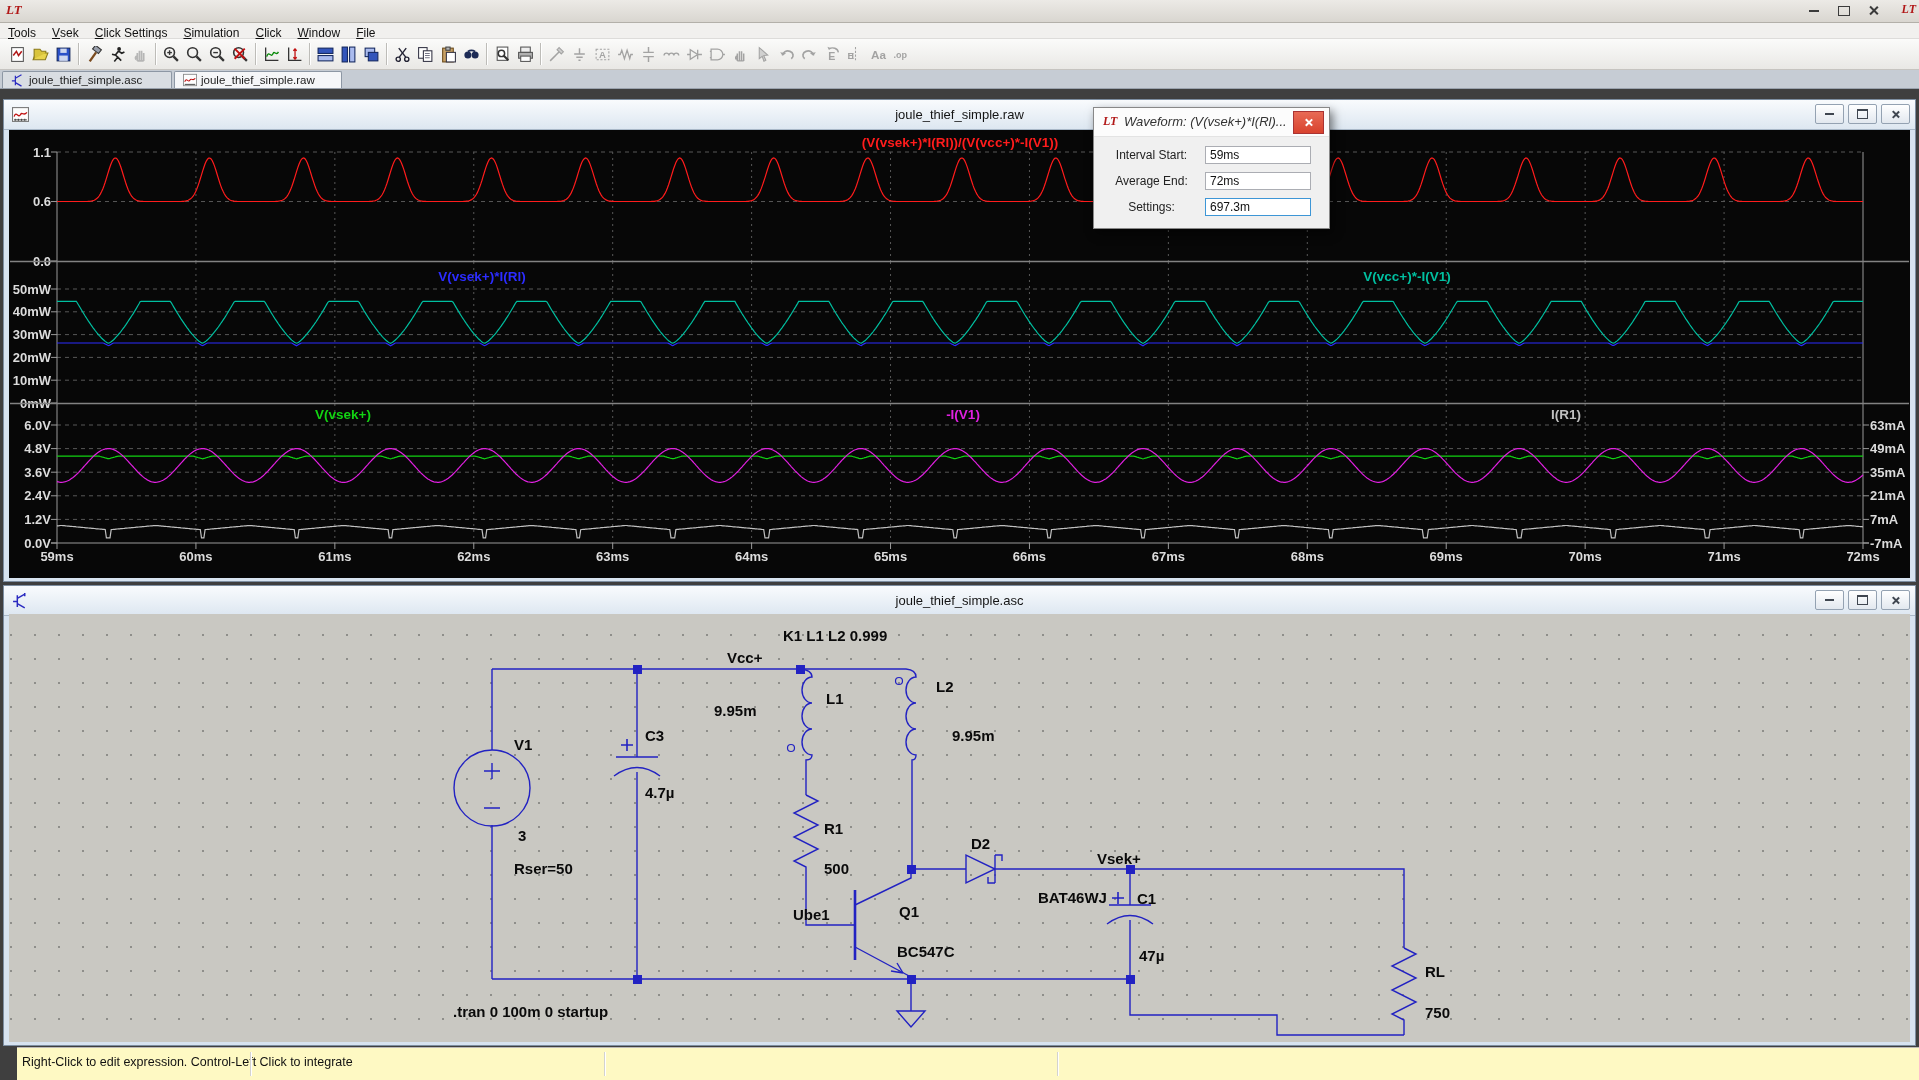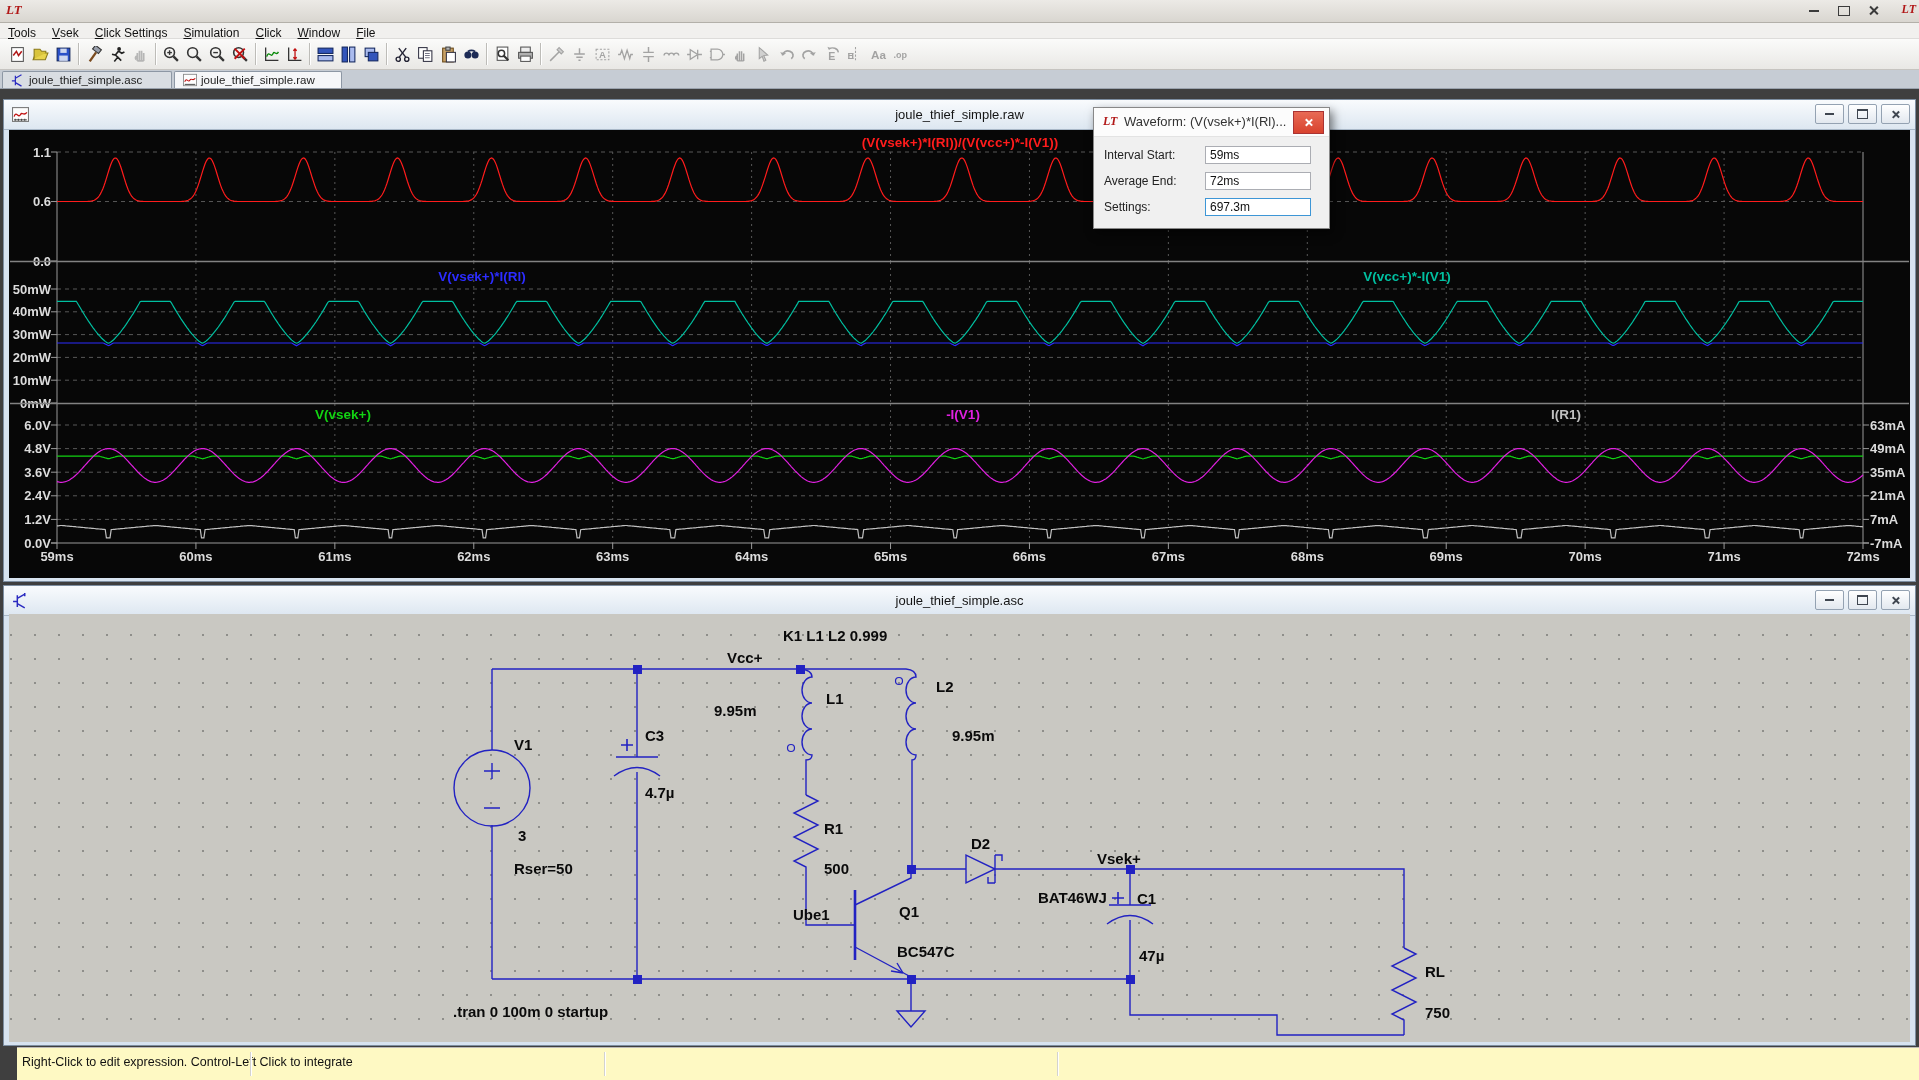--- a/index.html
+++ b/index.html
@@ -50,28 +50,28 @@
   #wave-body{position:absolute;left:5px;right:5px;top:30px;bottom:3px;background:#070707;}
   #schem-body{position:absolute;left:5px;right:5px;top:28px;bottom:3px;background:#c9c8c2;
     background-image:radial-gradient(circle,#8e8e8a 1px,rgba(0,0,0,0) 1.2px);background-size:24px 24px;background-position:14px 9px;}
   #plot-svg,#schem-svg{position:absolute;left:0;top:0;width:1919px;height:1080px;pointer-events:none;z-index:5;}
   .schem-text{font:bold 15px "Liberation Sans",sans-serif;fill:#0a0a0a;}
   
   #dialog{position:absolute;left:1093px;top:107px;width:237px;height:122px;z-index:20;background:#f0f0f0;
     border:1px solid #888888;box-shadow:3px 4px 9px rgba(0,0,0,.5);box-sizing:border-box;}
   #dlg-titlebar{position:absolute;left:0;right:0;top:0;height:28px;background:#fcfcfc;border-bottom:1px solid #e3e3e3;}
   #dlg-logo{position:absolute;left:9px;top:6px;font:italic bold 12px "Liberation Serif",serif;color:#b11818;}
-  #dlg-title-text{position:absolute;left:30px;top:6px;font-size:13px;color:#333;}
+  #dlg-title-text{position:absolute;left:30px;top:6px;font-size:13px;color:#333;font-style:italic;}
   #dlg-close{position:absolute;right:5px;top:3px;width:29px;height:21px;background:linear-gradient(#e86a55,#d8422e);
     border:1px solid #a33;display:flex;align-items:center;justify-content:center;}
   .dlg-x{position:relative;width:9px;height:9px;}
   .dlg-x:before,.dlg-x:after{content:"";position:absolute;left:4px;top:0;width:1.8px;height:9px;background:#fff;}
   .dlg-x:before{transform:rotate(45deg);} .dlg-x:after{transform:rotate(-45deg);}
   .dlg-row{position:absolute;left:0;width:100%;height:18px;}
-  .dlg-row label{position:absolute;left:10px;width:95px;text-align:left;font-size:12px;color:#222;top:2px;}
+  .dlg-row label{position:absolute;left:10px;width:95px;text-align:center;font-size:12px;color:#222;top:2px;}
   .dlg-row input{position:absolute;left:111px;width:100px;height:16px;border:1px solid #abadb3;background:#fff;
     font-size:12px;font-family:"Liberation Sans",sans-serif;color:#111;padding:0 0 0 4px;}
   .dlg-row input.focused{border:1px solid #3d96d6;}
   
   #statusbar{position:absolute;left:17px;bottom:0;width:100%;height:32px;background:#fef9c3;border-top:1px solid #bdbcb8;}
   #status-text{position:absolute;left:5px;top:7px;font-size:12.5px;color:#111;}
   .status-div{position:absolute;top:4px;bottom:4px;width:0;border-left:1px solid #d3d2cf;border-right:1px solid #ffffff;}
 </style>
 </head>
 <body>

